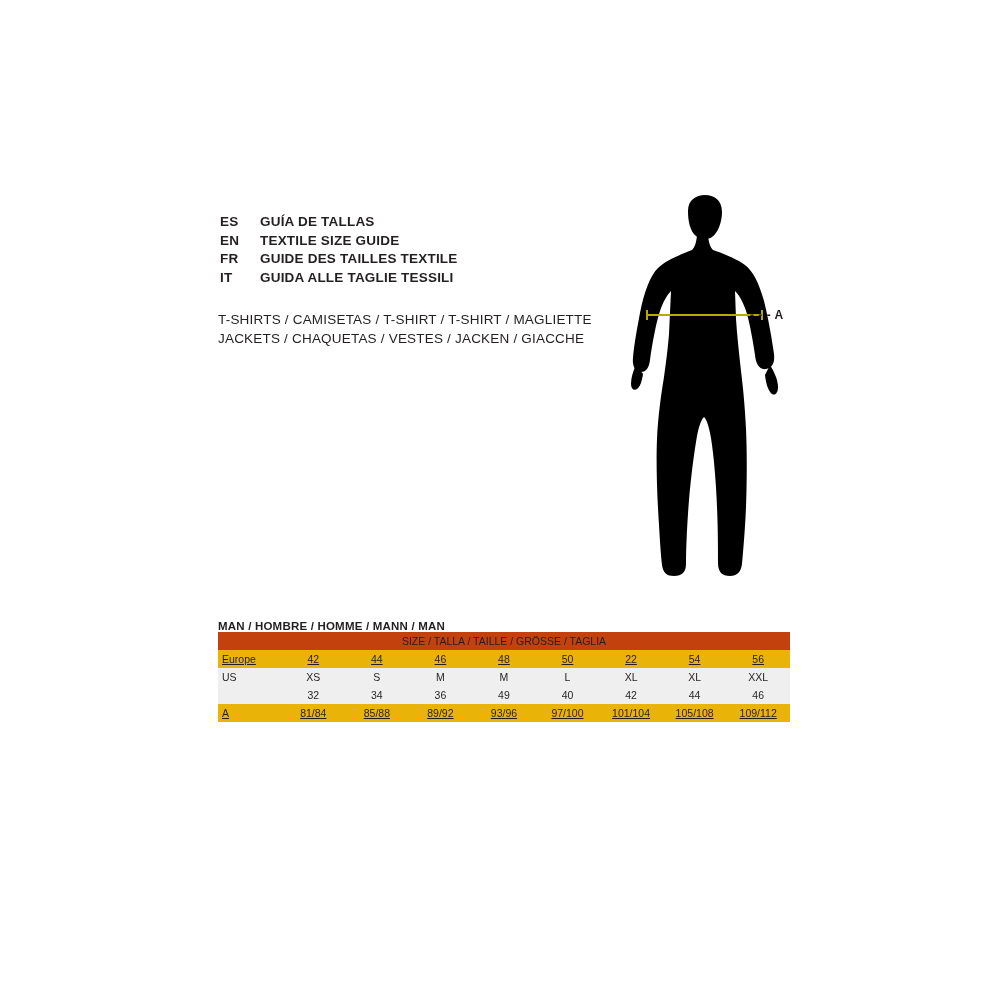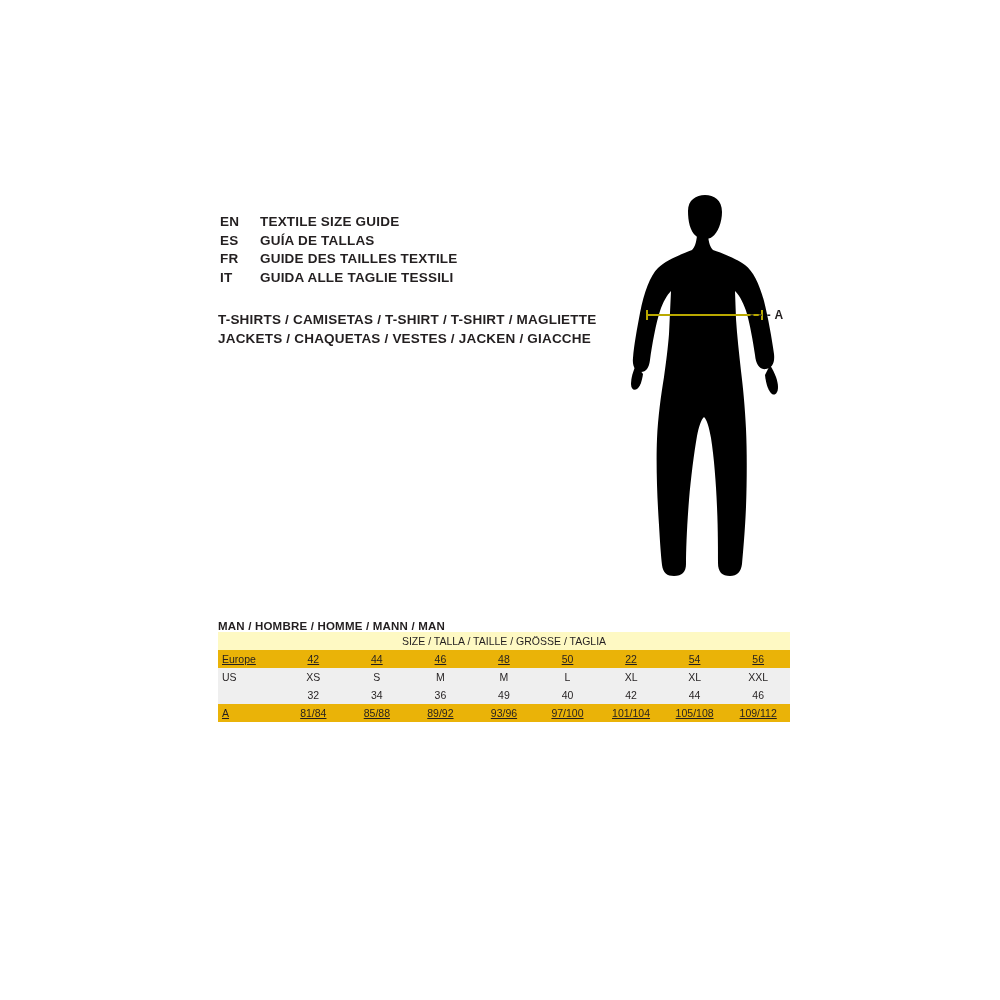--- a/index.html
+++ b/index.html
@@ -42,21 +42,21 @@
 
   
   #category-block {
     position: absolute;
     left: 218px;
     top: 310px;
     width: 480px;
   }
   .cat-line {
     font-size: 13.5px;
-    font-weight: bold;
+    font-weight: normal;
     letter-spacing: 0.2px;
     line-height: 19px;
     white-space: nowrap;
   }
 
   
   #figure-wrap {
     position: absolute;
     left: 600px;
     top: 195px;
@@ -97,21 +97,21 @@
   table.size-table td, table.size-table th {
     font-size: 10.5px;
     padding: 0;
     height: 18px;
     text-align: center;
     font-weight: normal;
     color: #231f20;
     vertical-align: middle;
   }
   .row-header td {
-    background: #fef9c3;
+    background: #c2410c;
     text-align: left;
     padding-left: 4px;
     font-size: 10.5px;
     height: 17px;
   }
   .rowlabel {
     text-align: left !important;
     padding-left: 4px !important;
     width: 88px;
   }
@@ -128,26 +128,26 @@
     font-size: 10.5px;
     letter-spacing: 0.2px;
     font-weight: bold;
   }
 </style>
 </head>
 <body>
 
 <div id="lang-block">
   <div class="lang-row">
+    <span class="lang-code">ES</span>
+    <span class="lang-text">GUÍA DE TALLAS</span>
+  </div>
+  <div class="lang-row">
     <span class="lang-code">EN</span>
     <span class="lang-text">TEXTILE SIZE GUIDE</span>
-  </div>
-  <div class="lang-row">
-    <span class="lang-code">ES</span>
-    <span class="lang-text">GUÍA DE TALLAS</span>
   </div>
   <div class="lang-row">
     <span class="lang-code">FR</span>
     <span class="lang-text">GUIDE DES TAILLES TEXTILE</span>
   </div>
   <div class="lang-row">
     <span class="lang-code">IT</span>
     <span class="lang-text">GUIDA ALLE TAGLIE TESSILI</span>
   </div>
 </div>

